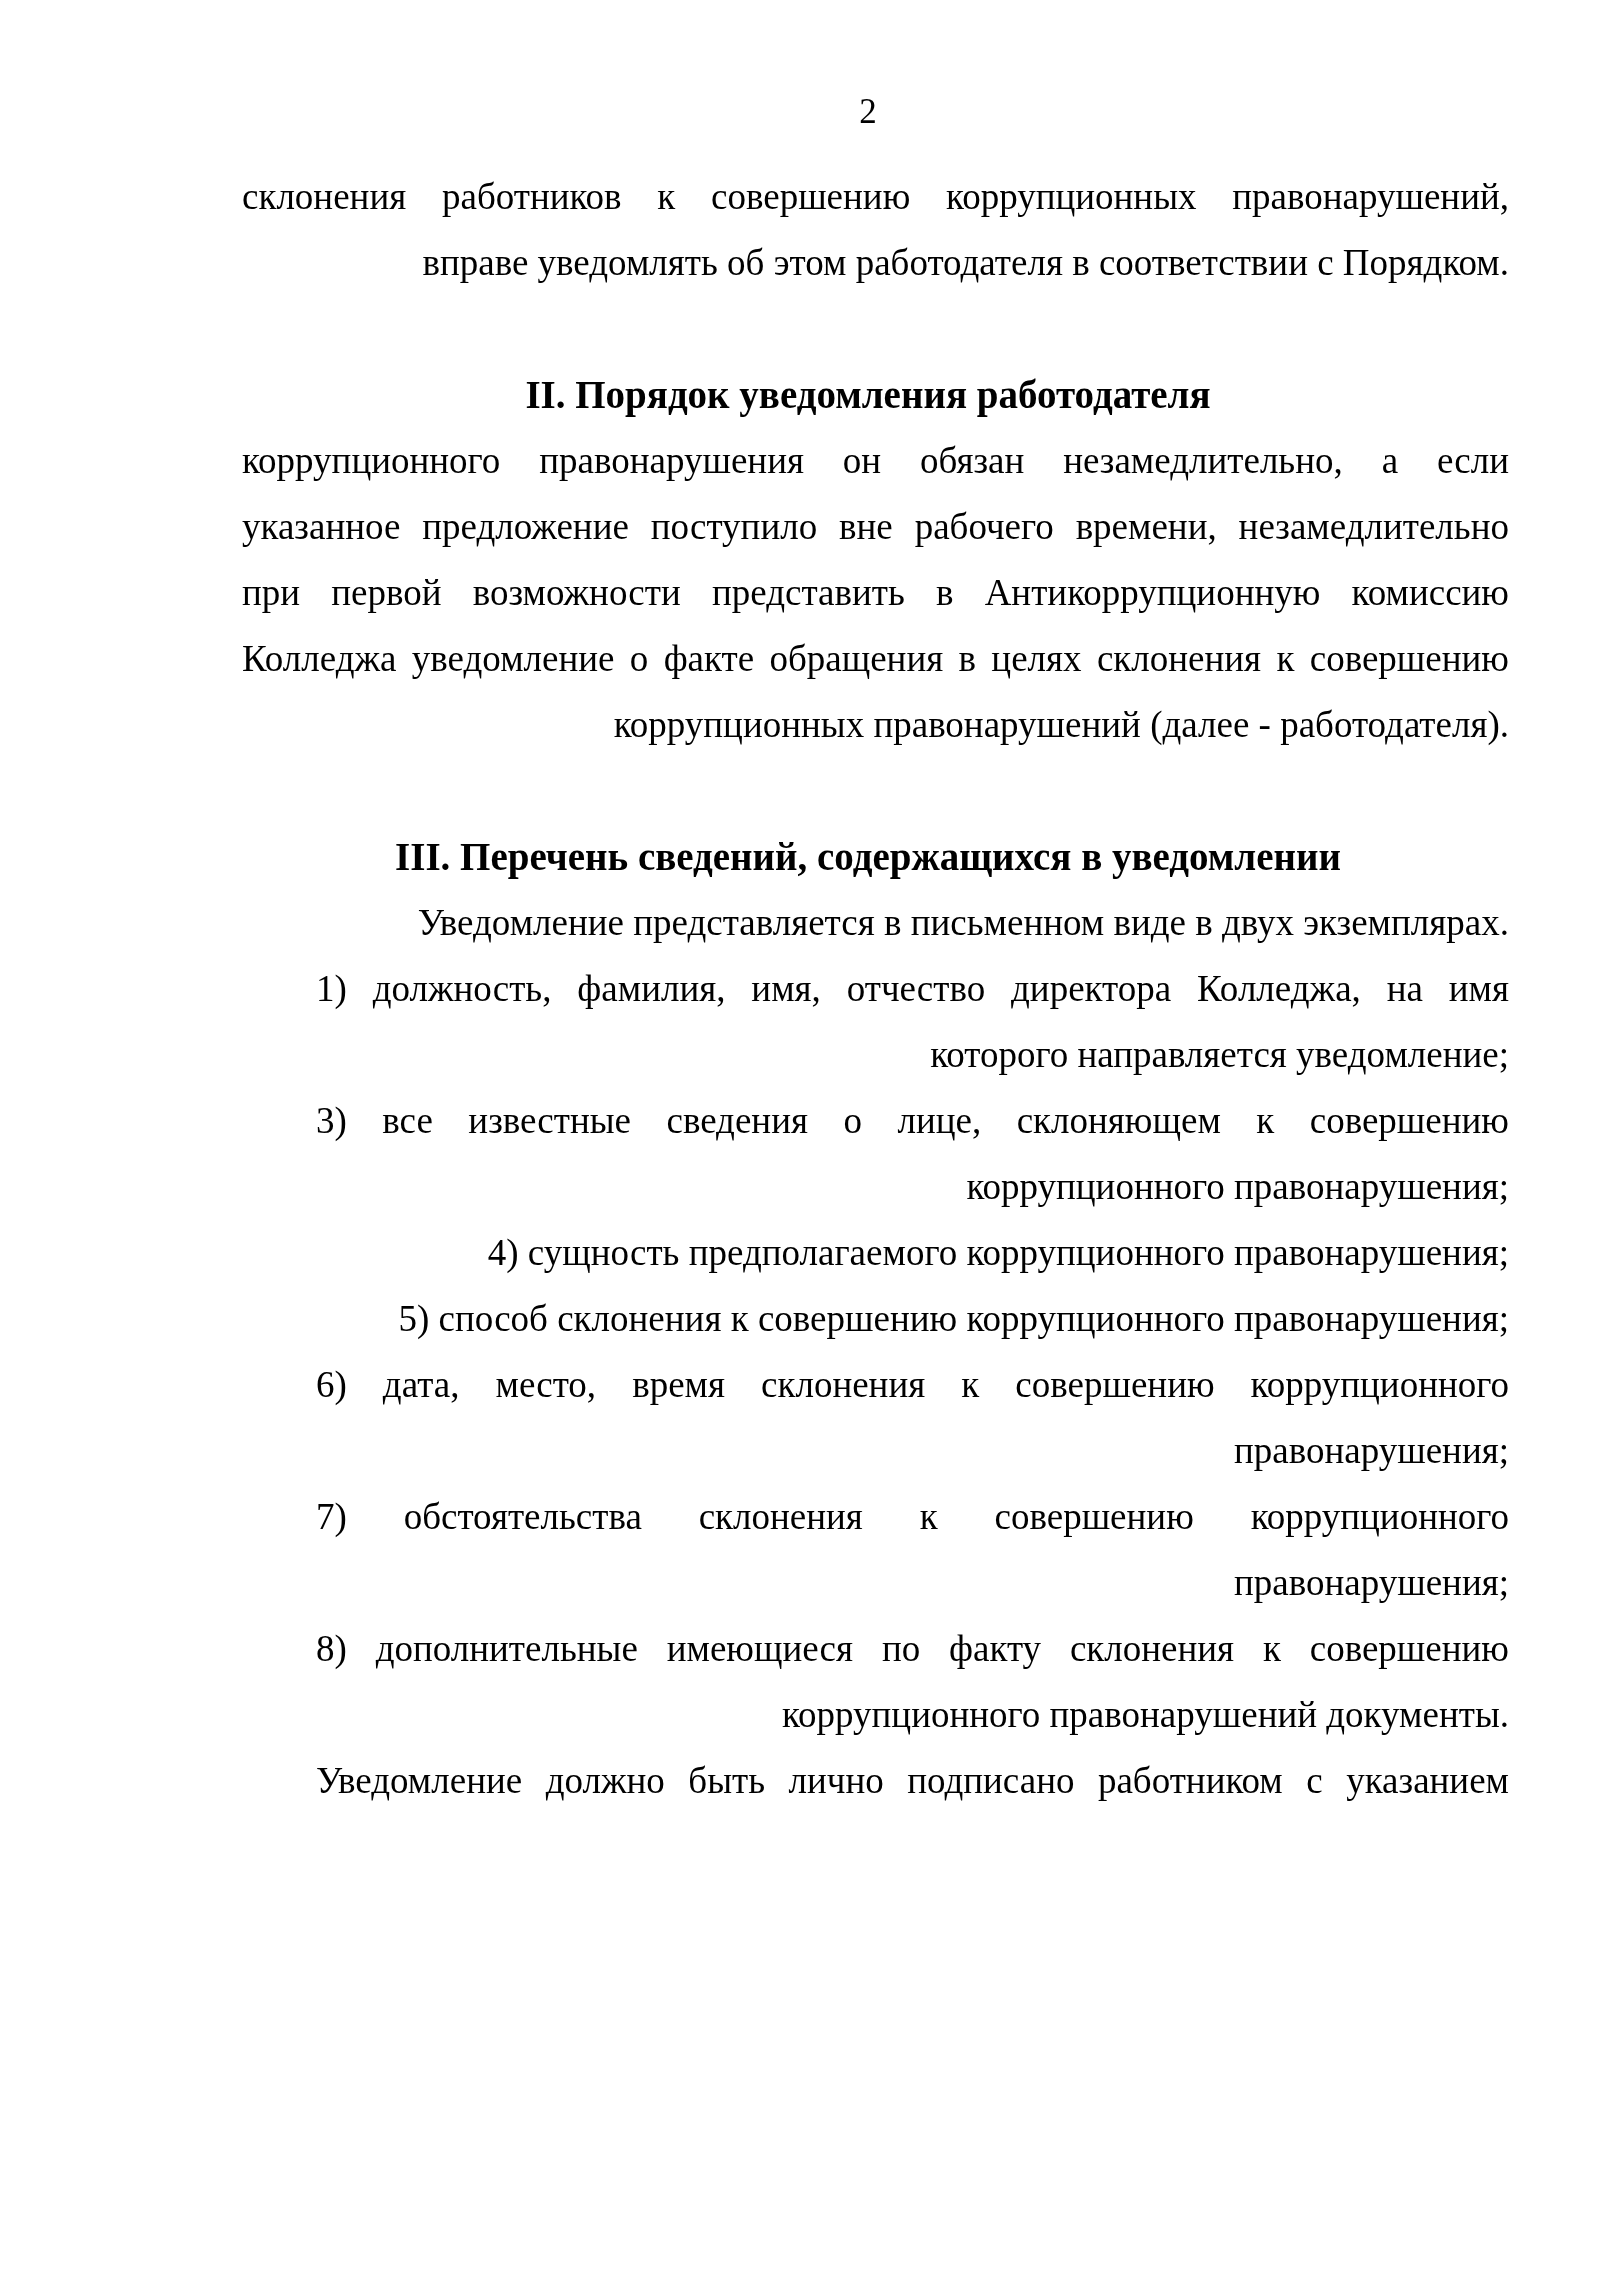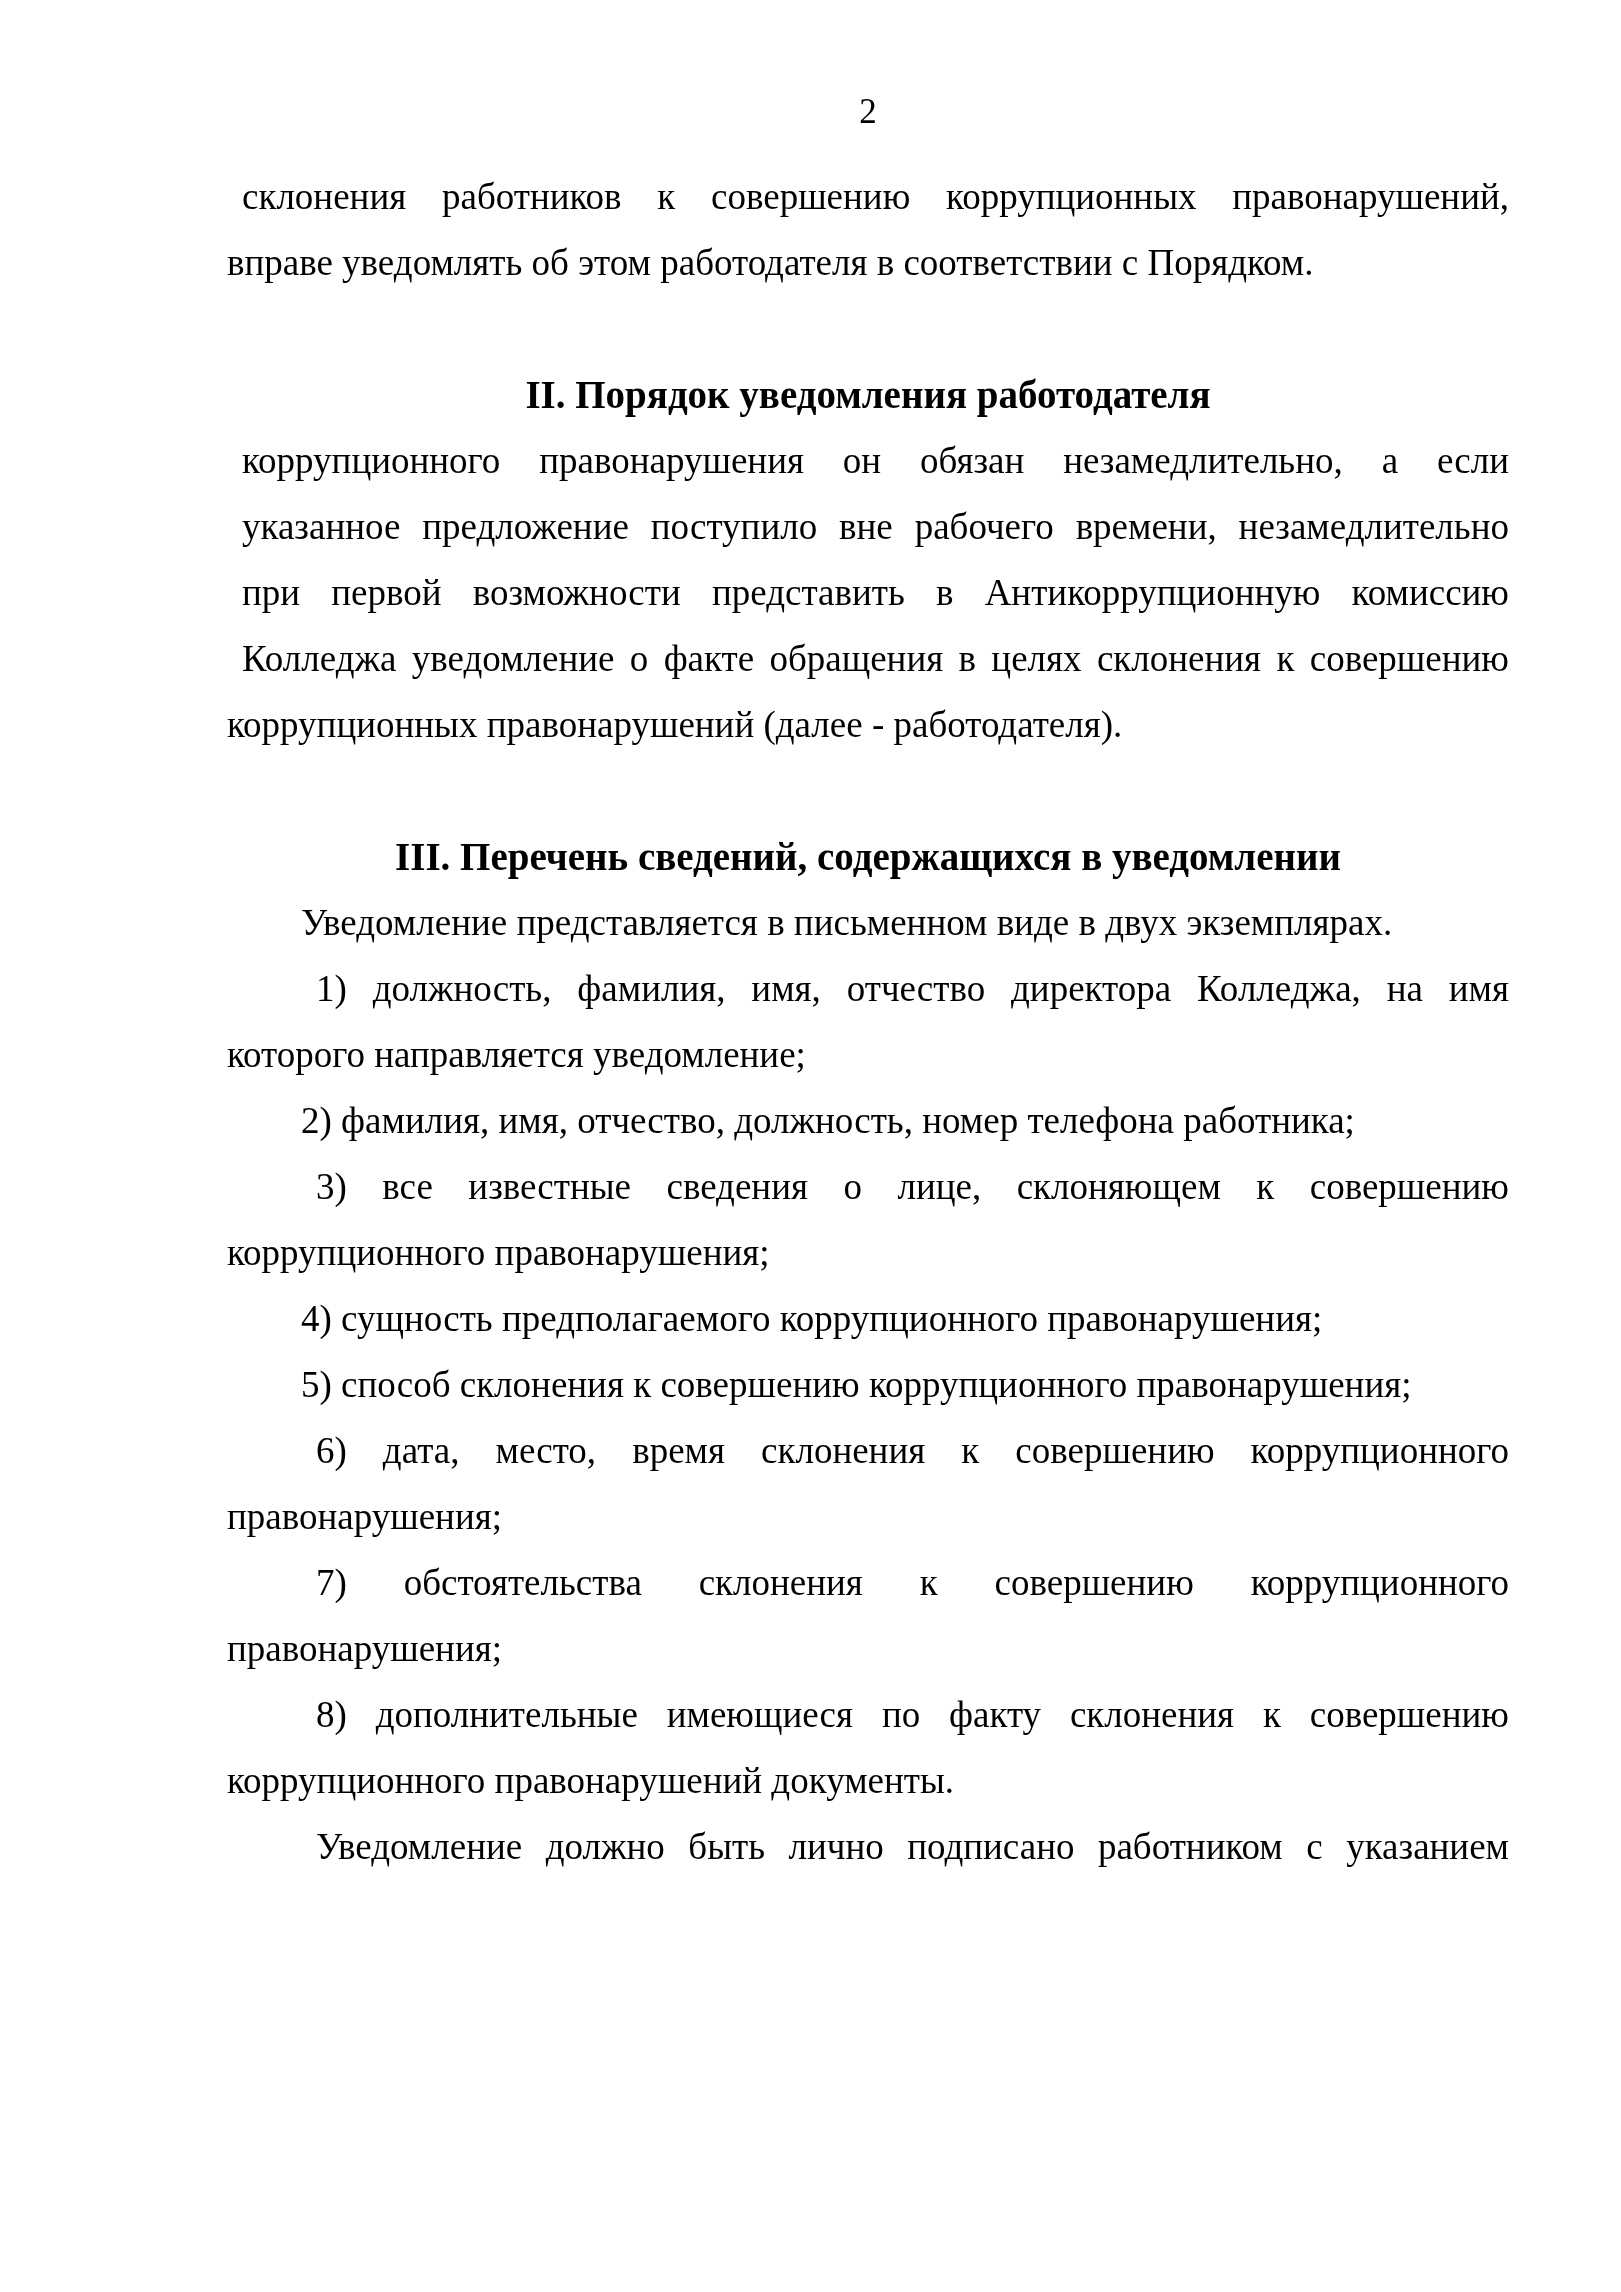--- a/index.html
+++ b/index.html
@@ -28,21 +28,21 @@
   .content {
     position: absolute;
     left: 227px;
     top: 164px;
     width: 1282px;
   }
   .ln {
     height: 66px;
     line-height: 66px;
     font-size: 37px;
-    text-align: left;
+    text-align: right;
     white-space: normal;
   }
   .j {
     text-align: justify;
     text-align-last: justify;
     margin-left: 15px;
   }
   .ind {
     text-indent: 74px;
   }
@@ -76,21 +76,20 @@
     <div class="ln">коррупционных правонарушений (далее - работодателя).</div>
 
     <div class="ln hd">III. Перечень сведений, содержащихся в уведомлении</div>
 
     <div class="ln ind">Уведомление представляется в письменном виде в двух экземплярах.</div>
 
 
     <div class="ln j ind">1) должность, фамилия, имя, отчество директора Колледжа, на имя</div>
     <div class="ln">которого направляется уведомление;</div>
 
-    <div class="ln ind">2) фамилия, имя, отчество, должность, номер телефона работника;</div>
 
     <div class="ln j ind">3) все известные сведения о лице, склоняющем к совершению</div>
     <div class="ln">коррупционного правонарушения;</div>
 
     <div class="ln ind">4) сущность предполагаемого коррупционного правонарушения;</div>
 
     <div class="ln ind">5) способ склонения к совершению коррупционного правонарушения;</div>
 
     <div class="ln j ind">6) дата, место, время склонения к совершению коррупционного</div>
     <div class="ln">правонарушения;</div>

